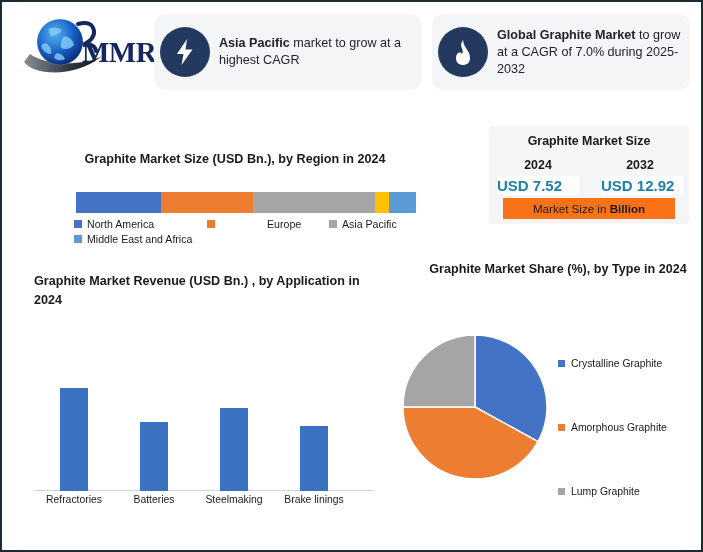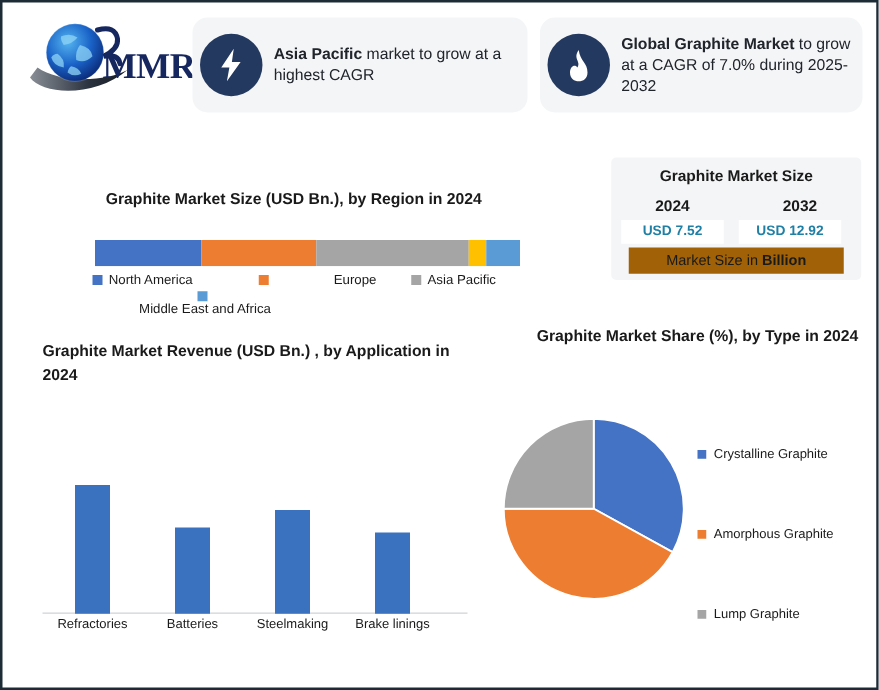--- a/index.html
+++ b/index.html
@@ -125,21 +125,21 @@
   }
   .legend-swatch {
     width: 8px;
     height: 8px;
     margin-right: 5px;
   }
   .legend-item.w-na { width: 133px; }
   .legend-item.w-eu { width: 122px; gap: 47px; }
   .legend-item.w-ap { width: 95px; }
   .legend-item.w-sa { width: 133px; }
-  .legend-item.w-me { width: 180px; flex-direction: column; }
+  .legend-item.w-me { width: 180px; }
 
   
   #market-size-box {
     position: absolute;
     left: 487px;
     top: 124px;
     width: 200px;
     height: 98px;
     background: #f4f5f7;
     border-radius: 4px;
@@ -165,39 +165,39 @@
     color: #1a1a1a;
   }
   #ms-year-2024 { left: 10px; }
   #ms-year-2032 { left: 112px; }
   .ms-value {
     position: absolute;
     top: 50px;
     width: 82px;
     height: 19px;
     line-height: 19px;
-    text-align: center;
-    font-size: 11px;
+    text-align: left;
+    font-size: 15px;
     font-weight: bold;
     color: #1f7fa5;
     background: #ffffff;
   }
   #ms-value-2024 { left: 8px; }
-  #ms-value-2032 { left: 102px; }
+  #ms-value-2032 { left: 112px; }
   #ms-footer {
     position: absolute;
     left: 14px;
     top: 72px;
     width: 172px;
     height: 21px;
     line-height: 21px;
     text-align: center;
     font-size: 11.6px;
     color: #1a1a1a;
-    background: #a16207;
+    background: #f97316;
   }
   #ms-footer b { font-weight: bold; }
 
   
   #app-chart-title {
     position: absolute;
     left: 32px;
     top: 270px;
     width: 330px;
     font-size: 12.6px;

